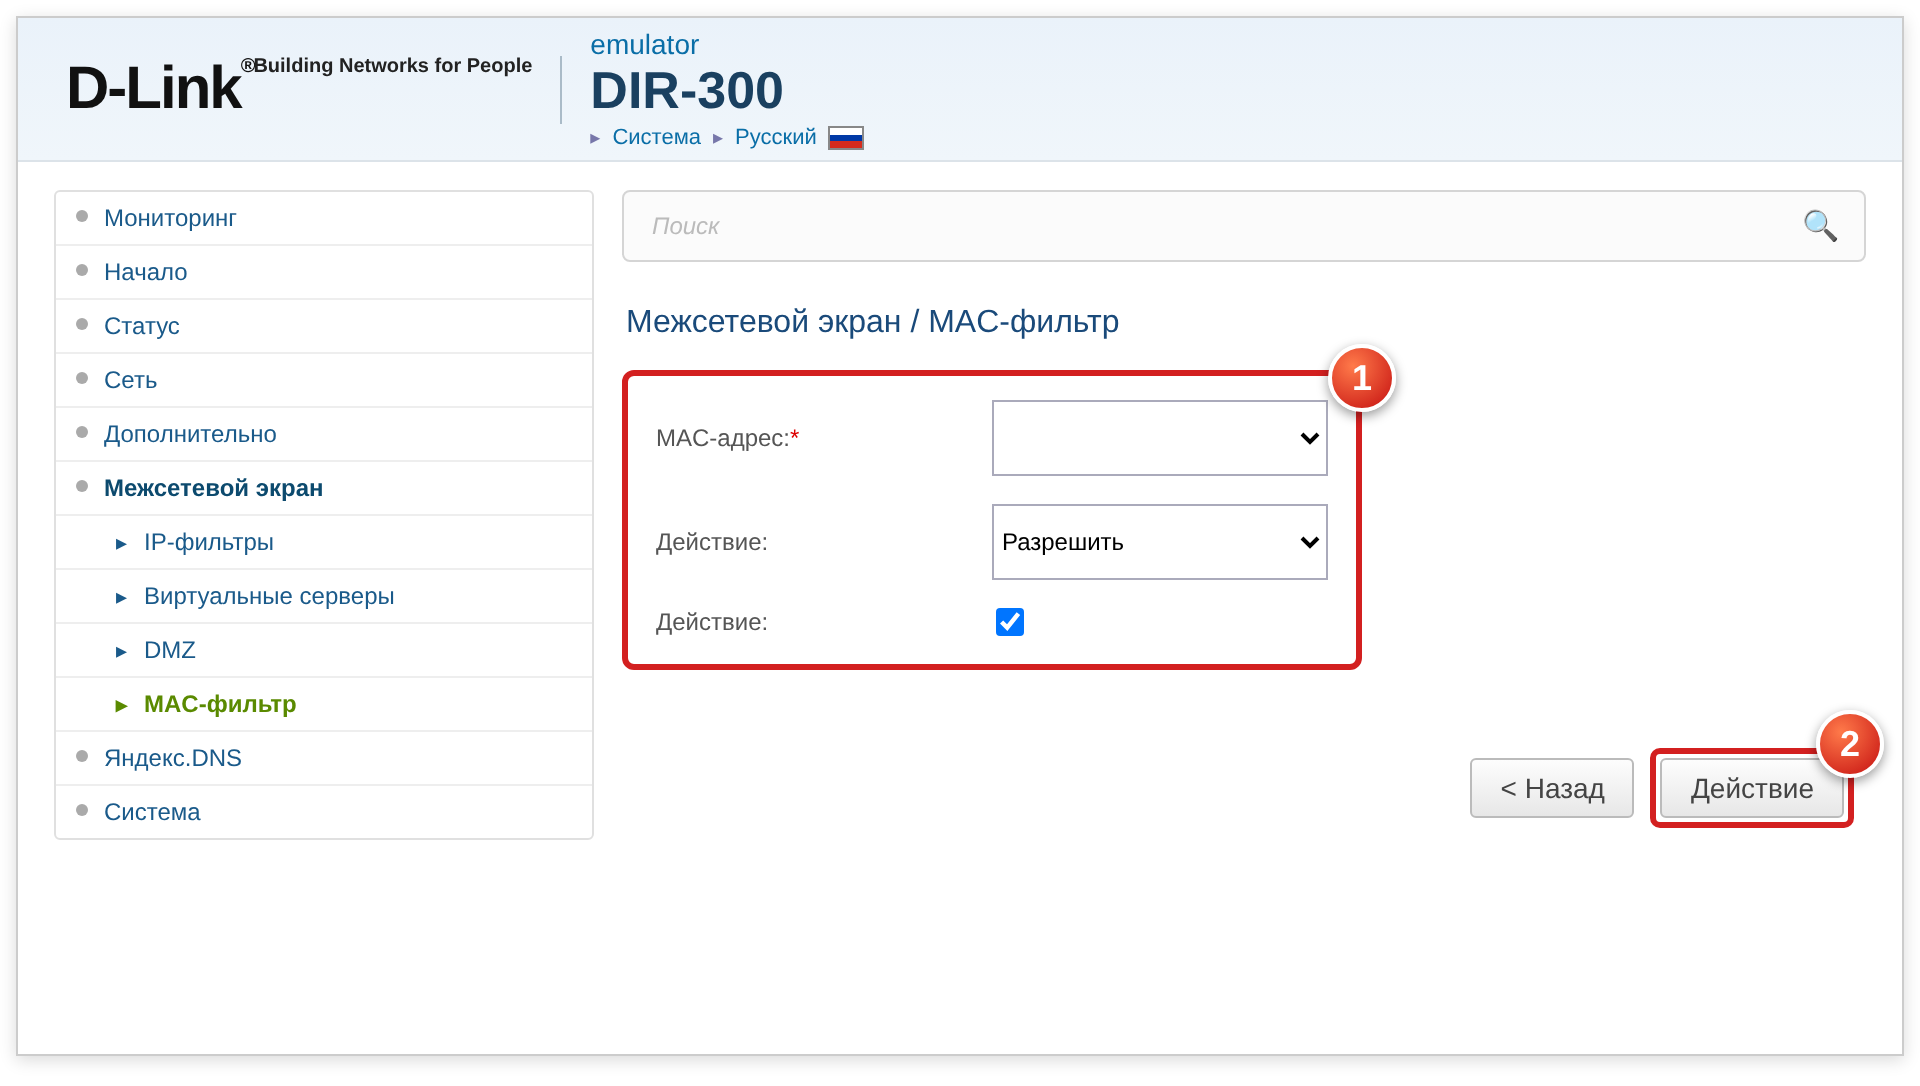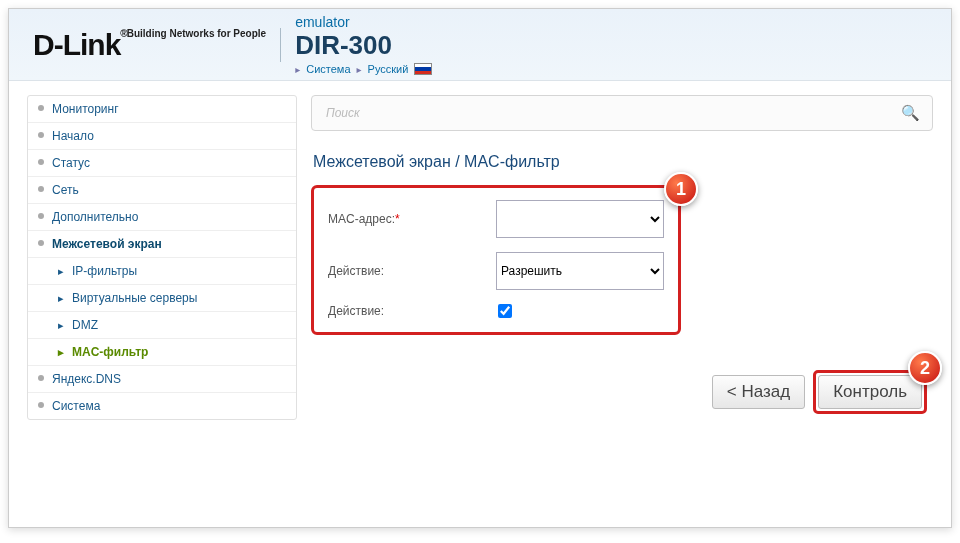--- a/index.html
+++ b/index.html
@@ -36,21 +36,21 @@
 .form-box { border: 3px solid #d32020; border-radius: 6px; padding: 12px 14px; width: 370px; position: relative; }
 .form-row { display: flex; align-items: center; margin-bottom: 14px; }
 .form-row:last-child { margin-bottom: 2px; }
 .form-label { width: 170px; color: #555; font-size: 12px; }
 .req { color: #d00; }
 .form-row select { width: 170px; height: 38px; border: 1px solid #aab; font-size: 12px; background: #fff; }
 .form-row input[type=checkbox] { width: 14px; height: 14px; }
 .callout { position: absolute; width: 34px; height: 34px; border-radius: 50%; background: radial-gradient(circle at 35% 30%, #ff7a4a, #c51010); color: #fff; font-weight: bold; font-size: 18px; display: flex; align-items: center; justify-content: center; border: 2px solid #fff; box-shadow: 0 2px 6px rgba(0,0,0,0.4); z-index: 10; }
 .callout-1 { top: -16px; right: -20px; }
 .footer-buttons { position: absolute; right: 6px; bottom: 6px; display: flex; align-items: center; gap: 8px; }
-.btn { background: linear-gradient(#fdfdfd, #e7e7e7); border: 1px solid #bbb; border-radius: 3px; padding: 6px 14px; font-size: 17px; color: #444; cursor: pointer; }
+.btn { background: linear-gradient(#fdfdfd, #e7e7e7); border: 1px solid #bbb; border-radius: 3px; padding: 6px 14px; font-size: 14px; color: #444; cursor: pointer; }
 .btn-apply-wrap { border: 3px solid #d32020; border-radius: 5px; padding: 2px; position: relative; }
 .callout-2 { top: -22px; right: -18px; }
 </style>
 </head>
 <body>
 
 <div class="outer">
   <div class="header">
     <div class="logo-block">
       <span class="logo-main"><span>D-Link</span><sup>®</sup></span>
@@ -108,18 +108,18 @@
         <div class="form-row">
           <span class="form-label">Действие:</span>
           <input type="checkbox" checked="" style="">
         </div>
       </div>
 
       <div class="footer-buttons">
         <button class="btn">&lt; Назад</button>
         <div class="btn-apply-wrap">
           <div class="callout callout-2">2</div>
-          <button class="btn">Контроль</button>
+          <button class="btn">Действие</button>
         </div>
       </div>
     </div>
   </div>
 </div>
 
 </body></html>

